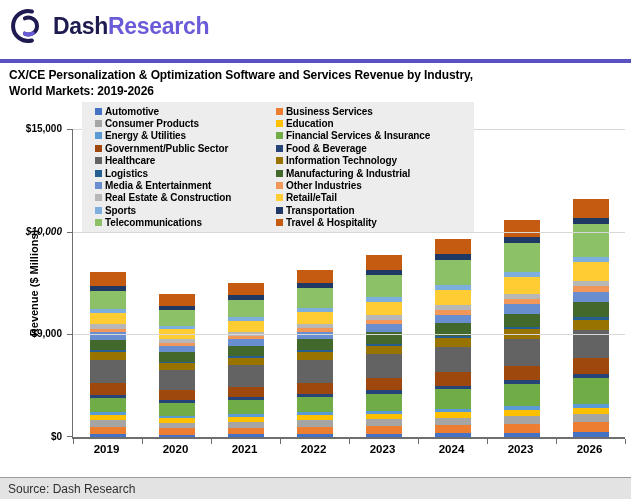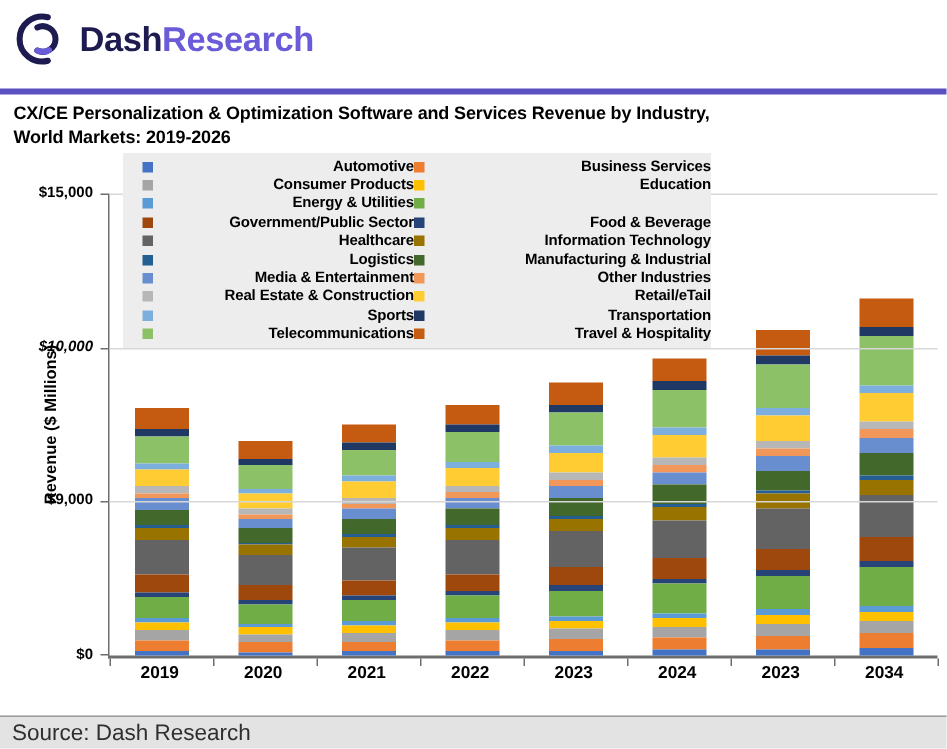--- a/index.html
+++ b/index.html
@@ -30,27 +30,27 @@
   .bars{position:absolute;left:0;top:0;width:100%;height:100%;display:flex;
     justify-content:space-around;align-items:flex-end;}
   .bar{width:36px;display:flex;flex-direction:column-reverse;}
   .bar-segment{width:100%;}
   .x-labels{position:absolute;left:72px;top:443px;width:552px;display:flex;justify-content:space-around;}
   .x-tick-label{width:69px;text-align:center;font-size:11.5px;font-weight:bold;color:#000;}
   
   .legend{position:absolute;left:82px;top:102px;width:379px;background:#ededed;
     padding:3px 0 3px 13px;display:grid;grid-template-columns:181px 1fr;grid-auto-rows:12.4px;
     align-items:center;}
-  .legend-item{display:flex;align-items:center;white-space:nowrap;justify-content:space-between;}
+  .legend-item{display:flex;align-items:center;white-space:nowrap;}
   .legend-swatch{width:7px;height:7px;margin-right:3px;flex:none;}
   .legend-label{font-size:10px;font-weight:bold;color:#000;letter-spacing:-0.1px;}
   
   .footer{position:absolute;left:0;top:477px;width:631px;height:22px;background:#e3e3e3;
     border-top:1px solid #9a9a9a;display:flex;align-items:center;box-sizing:border-box;}
-  .footer span{font-size:15px;color:#2f2f2f;padding-left:8px;}
+  .footer span{font-size:12px;color:#2f2f2f;padding-left:8px;}
 </style>
 </head>
 <body>
 
 <div class="logo">
   <span>
     <svg width="36" height="36" viewBox="0 0 36 36">
       <path d="M 21.9 3.5 A 15 15 0 1 0 21.9 32.5" fill="none" stroke="#1d1b4f" stroke-width="4" stroke-linecap="round"></path>
       <path d="M 14.9 10.3 A 8.5 8.5 0 1 1 14.9 25.7" fill="none" stroke="#1d1b4f" stroke-width="4" stroke-linecap="round"></path>
       <path d="M 22.75 25.36 A 8.5 8.5 0 0 1 14.9 25.7" fill="none" stroke="#6a5bd8" stroke-width="4" stroke-linecap="round"></path>
@@ -270,21 +270,21 @@
     <div class="axis-tick-x" style="left: calc(100% - 0.5px);"></div>
   </div>
 <div class="x-labels">
     <div class="x-tick-label">2019</div>
     <div class="x-tick-label">2020</div>
     <div class="x-tick-label">2021</div>
     <div class="x-tick-label">2022</div>
     <div class="x-tick-label">2023</div>
     <div class="x-tick-label">2024</div>
     <div class="x-tick-label">2023</div>
-    <div class="x-tick-label">2034</div>
+    <div class="x-tick-label">2026</div>
   </div>
 
 <div class="legend">
     <div class="legend-item">
       <span class="legend-swatch" style="background: rgb(68, 114, 196);"></span>
       <span class="legend-label">Automotive</span>
     </div>
     <div class="legend-item">
       <span class="legend-swatch" style="background: rgb(237, 125, 49);"></span>
       <span class="legend-label">Business Services</span>
@@ -296,20 +296,21 @@
     <div class="legend-item">
       <span class="legend-swatch" style="background: rgb(255, 192, 0);"></span>
       <span class="legend-label">Education</span>
     </div>
     <div class="legend-item">
       <span class="legend-swatch" style="background: rgb(91, 155, 213);"></span>
       <span class="legend-label">Energy &amp; Utilities</span>
     </div>
     <div class="legend-item">
       <span class="legend-swatch" style="background: rgb(112, 173, 71);"></span>
+      <span class="legend-label">Financial Services &amp; Insurance</span>
     </div>
     <div class="legend-item">
       <span class="legend-swatch" style="background: rgb(158, 72, 14);"></span>
       <span class="legend-label">Government/Public Sector</span>
     </div>
     <div class="legend-item">
       <span class="legend-swatch" style="background: rgb(38, 68, 120);"></span>
       <span class="legend-label">Food &amp; Beverage</span>
     </div>
     <div class="legend-item">

